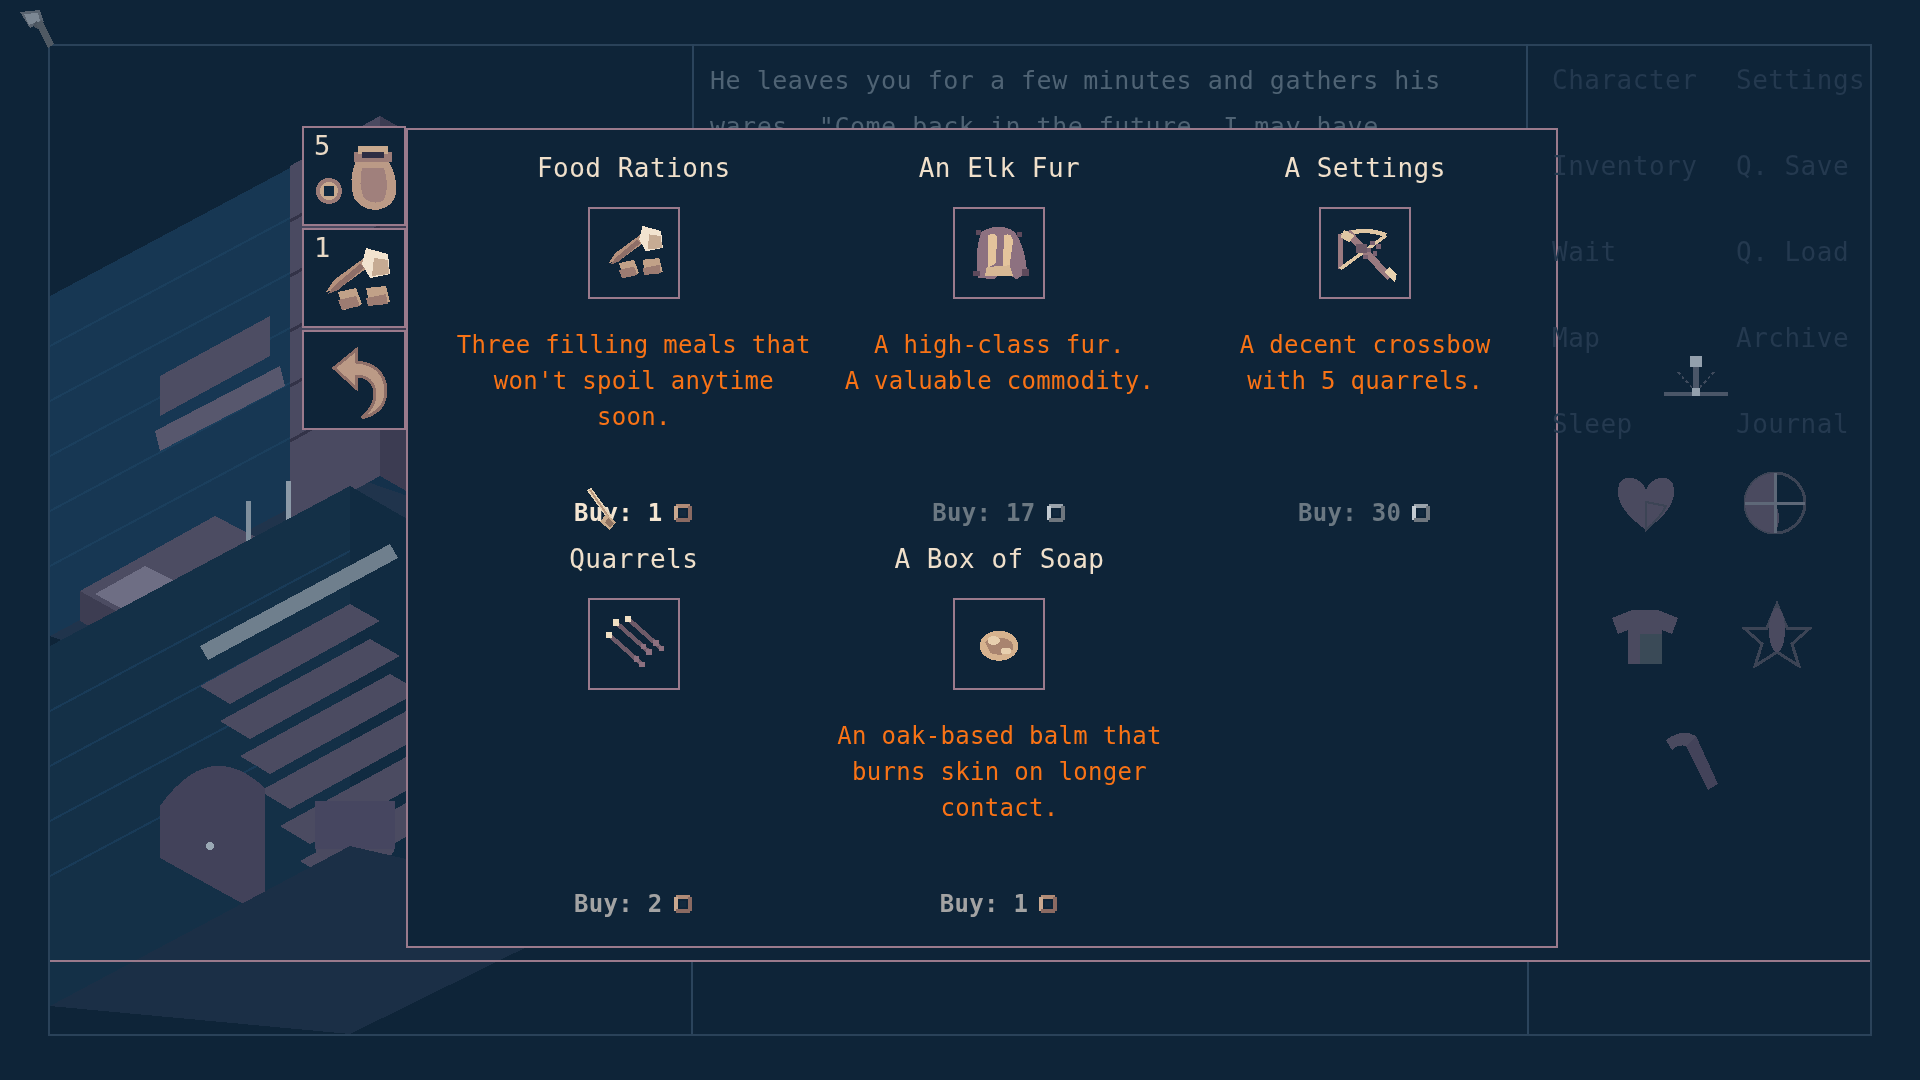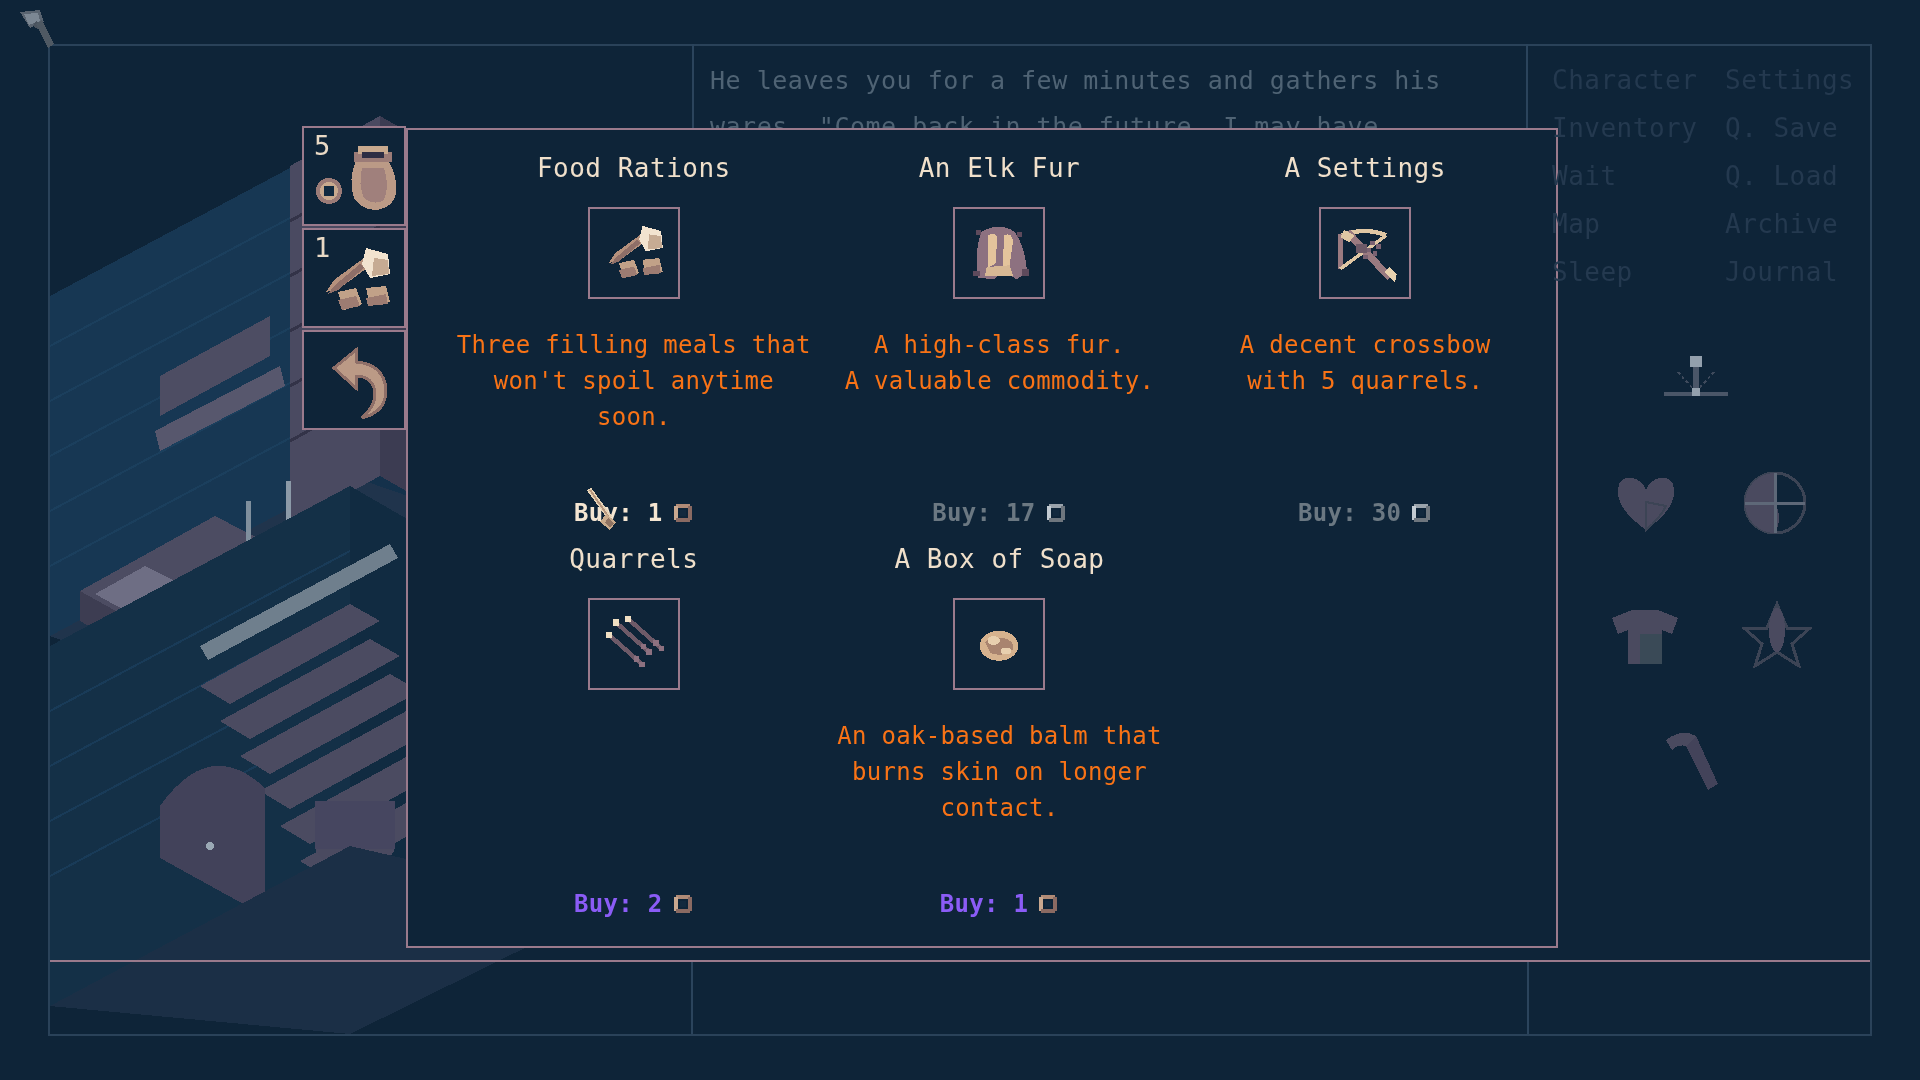--- a/index.html
+++ b/index.html
@@ -164,37 +164,38 @@
     align-items: center;
     gap: 9px;
     font-size: 24px;
     letter-spacing: 0.3px;
     margin-top: auto;
     padding-bottom: 8px;
     font-weight: bold;
   }
   .buy-affordable  { color: #f5e6d2; }
   .buy-expensive   { color: #6b7882; }
-  .buy-cheap       { color: #8b5cf6; }
+  .buy-cheap       { color: #a3a3a3; }
 
   .coin {
     display: inline-block;
     width: 22px; height: 22px;
     position: relative;
   }
 
   
   .right-menu {
     position: absolute;
     left: 1552px; top: 56px;
     width: 330px;
     display: grid;
     grid-template-columns: 1fr 1fr;
     column-gap: 16px;
     row-gap: 0px;
+    gap: 38px;
   }
   .menu-item {
     color: #24394f;
     font-size: 26px;
     line-height: 48px;
     letter-spacing: 0.5px;
     white-space: nowrap;
   }
 
   

